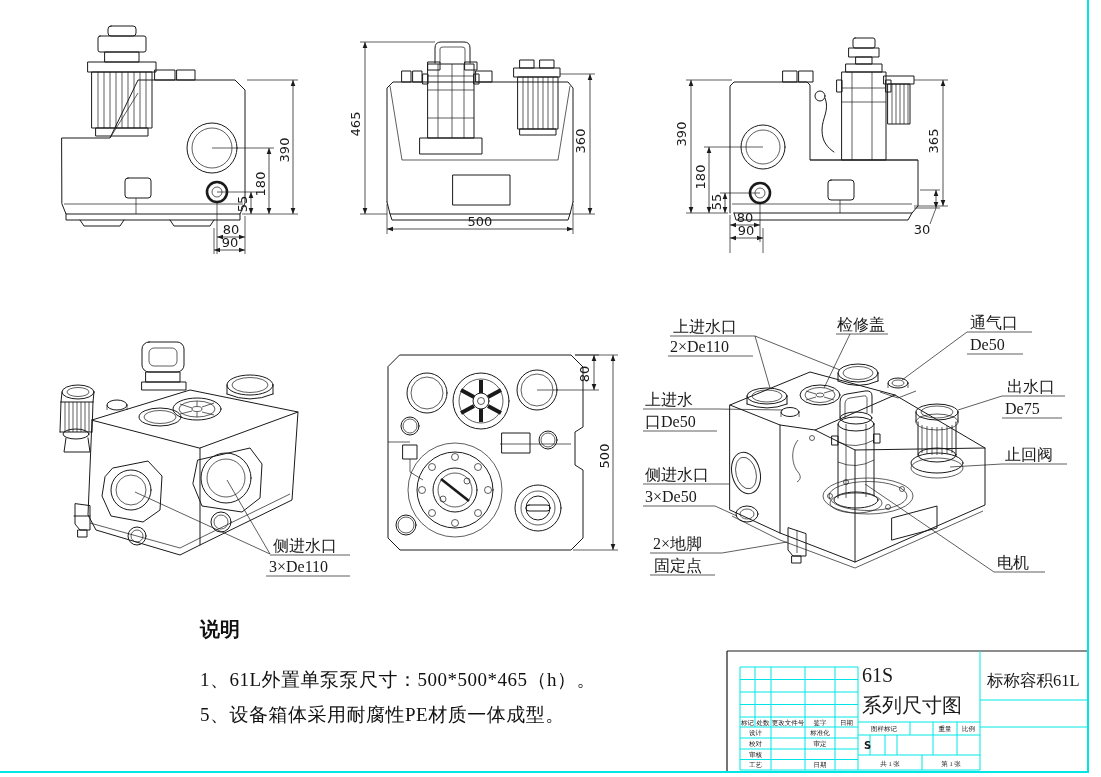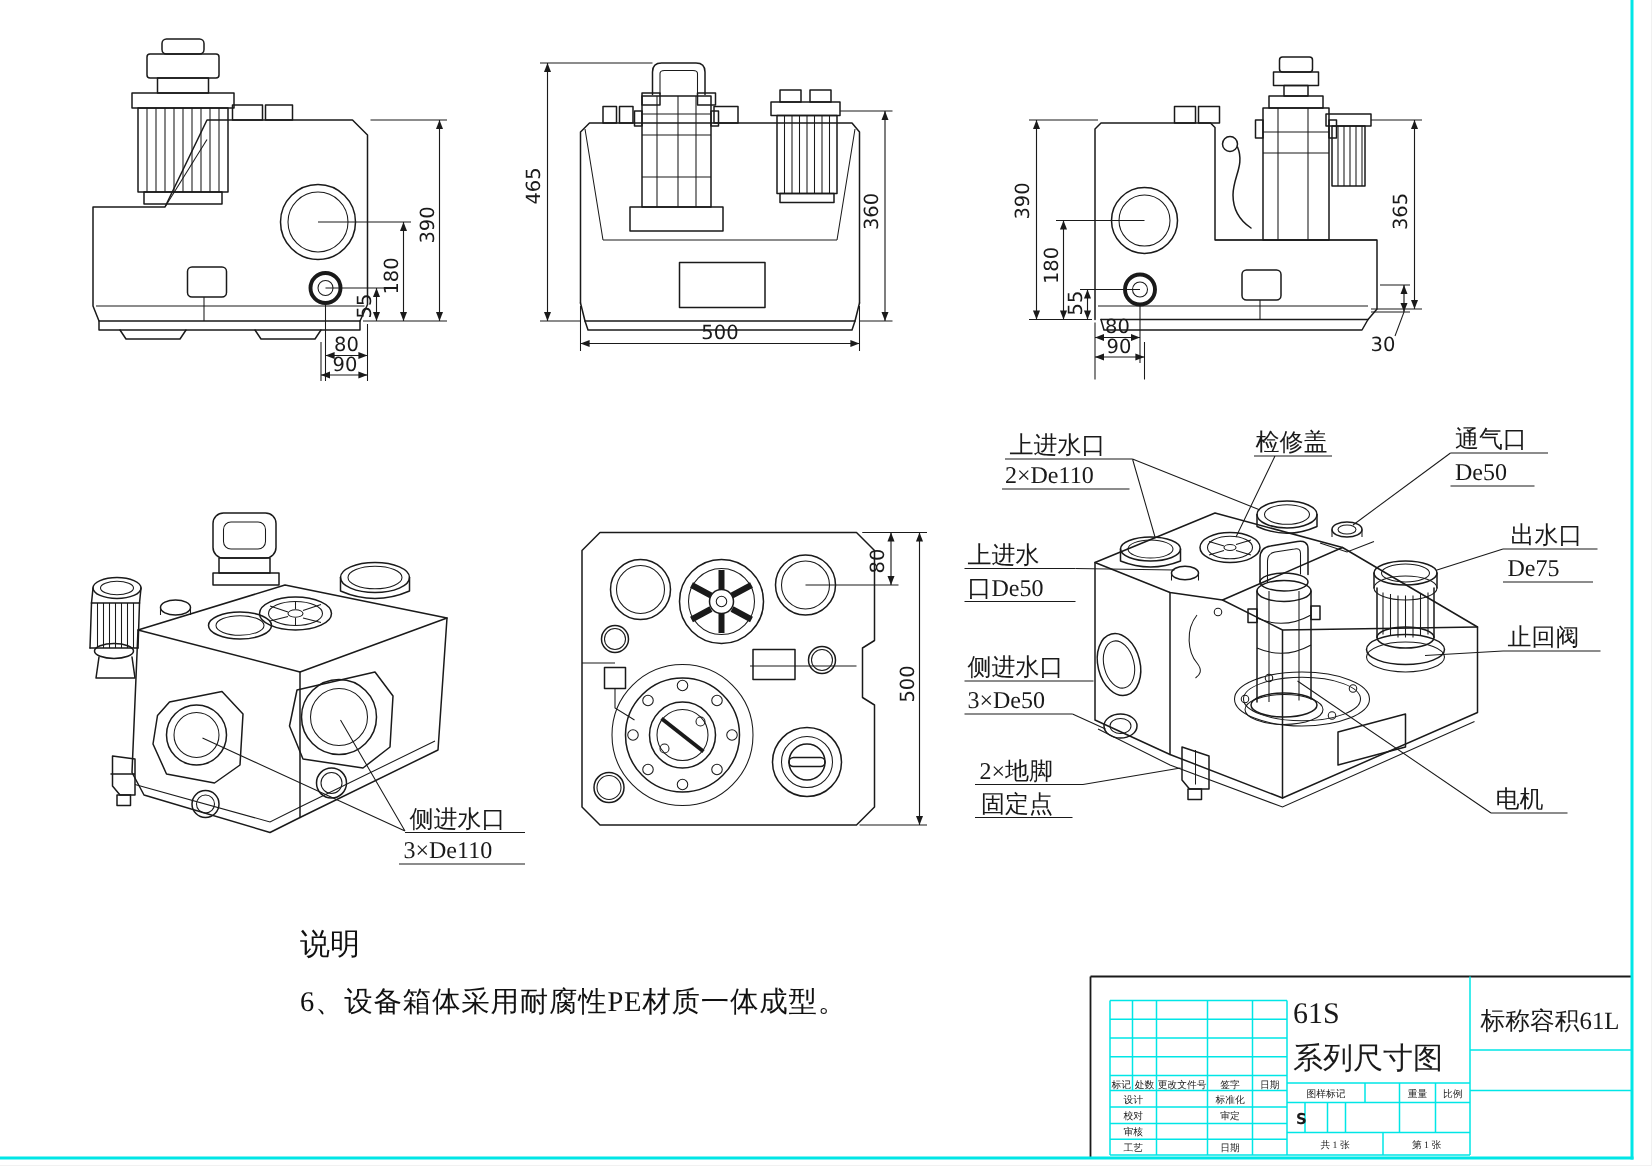--- a/index.html
+++ b/index.html
@@ -15,21 +15,21 @@
   .cyan{ fill:none; stroke:#00e6e6; stroke-width:1; }
   .blk { fill:none; stroke:#1a1a1a; stroke-width:1.2; }
   text { fill:#1a1a1a; }
   .dimtxt { font-size:13px; font-family:"DejaVu Sans", sans-serif; }
   .cjk { font-family:"Liberation Serif","DejaVu Serif", serif; }
   .lbl { font-size:16px; font-family:"Liberation Serif","DejaVu Serif", serif; }
   .tiny{ font-size:6.5px; font-family:"Liberation Serif","DejaVu Serif", serif; }
   .frame-right { position:absolute; left:1087px; top:0; width:2px; height:773px; background:#00e6e6; }
   .frame-bottom{ position:absolute; left:0; top:771px; width:1089px; height:2px; background:#00e6e6; }
   #notes { position:absolute; left:200px; top:616px; font-family:"Liberation Serif","DejaVu Serif", serif; color:#111; }
-  #notes .h { font-size:20px; margin-bottom:12px; }
+  #notes .h { font-size:20px; margin-bottom:24px;font-weight:bold; }
   #notes .l { font-size:19px; margin-bottom:9px; letter-spacing:.5px; }
 </style>
 </head>
 <body>
 
 <div id="sheet">
 
   <div class="view" style="left:50px;top:18px;">
   <svg width="260" height="250" viewBox="0 0 260 250">
     <defs>
@@ -341,21 +341,21 @@
       <text class="dimtxt" transform="translate(214,42) rotate(-90)" text-anchor="middle">80</text>
     </g>
     <g>
       <path class="thin" d="M200,23 H243 M198,218 H243"></path>
       <path class="dim" d="M238,23 V218" marker-start="url(#a5)" marker-end="url(#a5)"></path>
       <text class="dimtxt" transform="translate(234,124) rotate(-90)" text-anchor="middle">500</text>
     </g>
   </svg>
   </div>
 
-  <div class="view" style="left:640px;top:280px;">
+  <div class="view" style="left:640px;top:310px;">
   <svg width="460" height="310" viewBox="0 0 460 310">
     <g>
       <path class="ln" d="M90,95 L170,62 L255,85 L345,138 V195 L215,252 L140,223 L90,200 Z"></path>
       <path class="ln" d="M255,85 L175,120 L140,115 L90,95"></path>
       <path class="ln" d="M140,115 V223 M175,120 L215,140 L345,138 M215,140 V252"></path>
       <path class="thin" d="M92,206 L140,230 L215,258 L343,201"></path>
       <circle class="thin" cx="172" cy="128" r="2.5"></circle>
       <path class="thin" d="M158,130 C150,140 152,155 158,162 C162,167 160,170 157,172"></path>
       <path class="ln" d="M148,218 V240 L153,246 L166,246 V224 Z"></path>
       <path class="thin" d="M157,220 V243"></path>
@@ -462,21 +462,22 @@
     </g>
     <g>
       <text class="lbl" x="357" y="258">电机</text>
       <path class="thin" d="M354,262 H405 M354,262 L225,174"></path>
     </g>
   </svg>
   </div>
 
   <div id="notes">
     <div class="h">说明</div>
-    <div class="l">6、设备箱体采用耐腐性PE材质一体成型。</div>
+    <div class="l">1、61L外置单泵泵尺寸：500*500*465（h）。</div>
+    <div class="l">5、设备箱体采用耐腐性PE材质一体成型。</div>
   </div>
 
   <div class="view" style="left:727px;top:651px;border-radius:20px;">
   <svg width="361" height="121" viewBox="0 0 361 121">
     <path class="blk" d="M0,0 H361 M0,0 V121"></path>
     <g>
       <path class="cyan" d="M13,16 H131 M13,28.5 H131 M13,41 H131 M13,53.5 H131 M13,66 H131 M13,76 H131 M13,87 H131 M13,98 H131 M13,108.5 H131 M13,119 H253"></path>
       <path class="cyan" d="M13,16 V119 M28,16 V76 M44,16 V119 M78,16 V119 M108,16 V119 M131,16 V119"></path>
       <text class="tiny" x="20.5" y="74" text-anchor="middle">标记</text>
       <text class="tiny" x="36" y="74" text-anchor="middle">处数</text>

